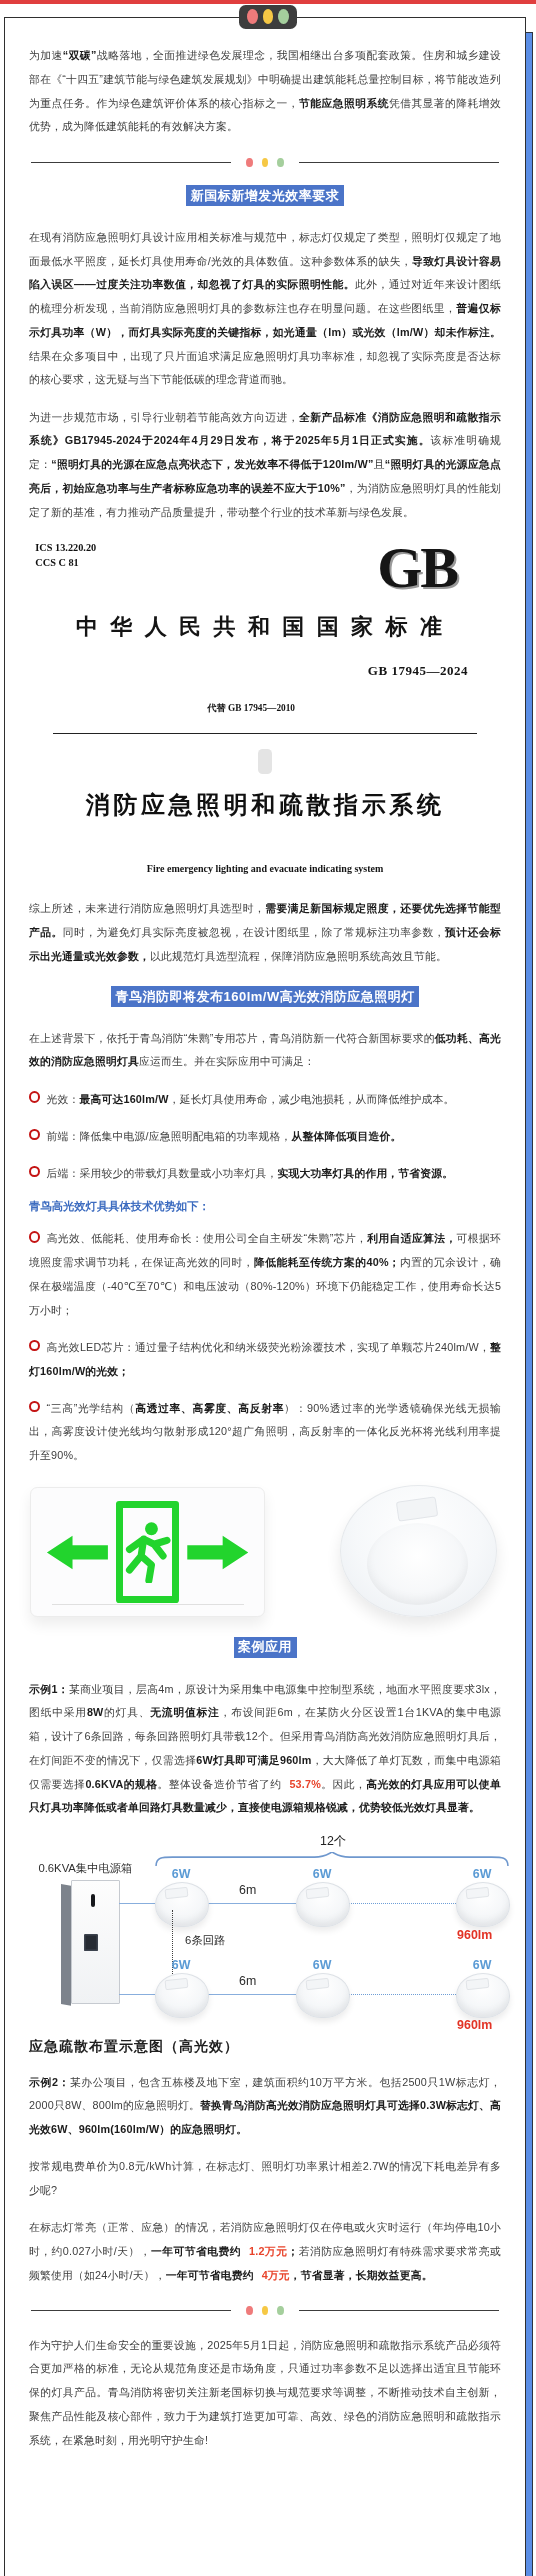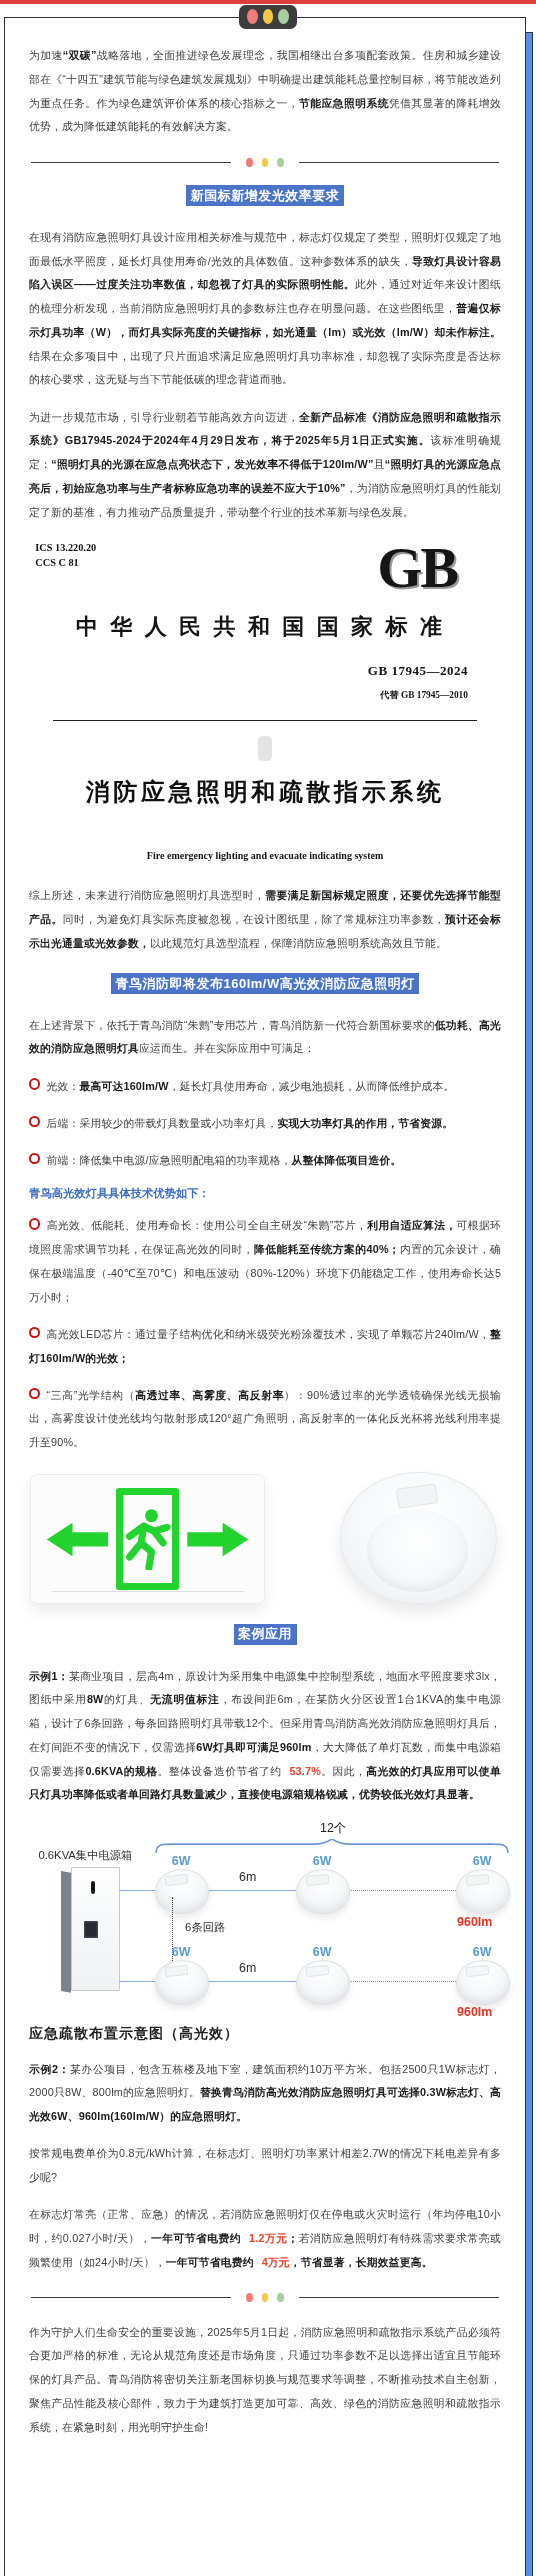--- a/index.html
+++ b/index.html
@@ -35,21 +35,21 @@
   .gb-ics{font-family:"Liberation Serif","DejaVu Serif",serif;font-weight:700;font-size:10.3px;
           color:#111;line-height:1.5;}
   .gb-logo{font-family:"Liberation Serif","DejaVu Serif",serif;font-weight:900;font-size:58px;
            line-height:.95;color:#161616;letter-spacing:-2.1px;margin-right:36px;
            text-shadow:2.1px 1.5px 0 #9a9a9a;}
   .gb-nation{font-family:"Liberation Serif","DejaVu Serif",serif;font-weight:700;font-size:22px;
              color:#141414;text-align:center;letter-spacing:12.4px;margin:17.5px 0 20.6px;white-space:nowrap;}
   .gb-code{font-family:"Liberation Serif","DejaVu Serif",serif;color:#141414;text-align:right;
            padding-right:28px;}
   .gb-code .code-main{font-size:13px;font-weight:700;letter-spacing:0.5px;}
-  .gb-code .gb-rep{font-size:9.3px;font-weight:700;margin-top:10px;}
+  .gb-code .gb-rep{font-size:9.3px;font-weight:700;margin-top:23px;text-align:center;}
   .gb-rule{border:none;border-top:1px solid #222;margin:18.5px 18.5px 0;}
   .gb-blob{width:13.4px;height:25px;background:#e4e4e4;border-radius:4.6px;margin:14.4px auto 15.5px;}
   .gb-title{font-size:24px;font-weight:700;color:#101010;text-align:center;letter-spacing:3.6px;margin:3.1px 0 17.5px;}
   .gb-sub{font-family:"Liberation Serif","DejaVu Serif",serif;font-weight:700;font-size:10px;
           color:#141414;text-align:center;margin-bottom:23px;margin-top:42px;}
   
   .products{display:flex;justify-content:space-between;align-items:center;margin:17.5px 1px 5.2px;}
   .exit-sign{width:233px;height:128px;background:#fcfcfd;border:0.5px solid #ececec;border-radius:7.2px;
              box-shadow:0 7.2px 13.4px rgba(0,0,0,.07);display:flex;align-items:center;justify-content:center;
              gap:8.2px;position:relative;}
@@ -150,22 +150,22 @@
 
     <p class="para"><span>综上所述，未来进行消防应急照明灯具选型时，</span><span class="seg-b">需要满足新国标规定照度，还要优先选择节能型产品。</span><span>同时，为避免灯具实际亮度被忽视，在设计图纸里，除了常规标注功率参数，</span><span class="seg-b">预计还会标示出光通量或光效参数，</span><span>以此规范灯具选型流程，保障消防应急照明系统高效且节能。</span></p>
 
     <div class="h-wrap">
       <span class="hl">青鸟消防即将发布160lm/W高光效消防应急照明灯</span>
     </div>
 
     <p class="para"><span>在上述背景下，依托于青鸟消防“朱鹮”专用芯片，青鸟消防新一代符合新国标要求的</span><span class="seg-b">低功耗、高光效的消防应急照明灯具</span><span>应运而生。并在实际应用中可满足：</span></p>
 
     <p class="bullet"><span class="ring"></span><span><span>光效：</span><span class="seg-b">最高可达160lm/W</span><span>，延长灯具使用寿命，减少电池损耗，从而降低维护成本。</span></span></p>
+    <p class="bullet"><span class="ring"></span><span><span>前端：降低集中电源/应急照明配电箱的功率规格，</span><span class="seg-b">从整体降低项目造价。</span></span></p>
     <p class="bullet"><span class="ring"></span><span><span>后端：采用较少的带载灯具数量或小功率灯具，</span><span class="seg-b">实现大功率灯具的作用，节省资源。</span></span></p>
-    <p class="bullet"><span class="ring"></span><span><span>前端：降低集中电源/应急照明配电箱的功率规格，</span><span class="seg-b">从整体降低项目造价。</span></span></p>
 
     <p class="lead-blue">青鸟高光效灯具具体技术优势如下：</p>
 
     <p class="bullet"><span class="ring"></span><span><span>高光效、低能耗、使用寿命长：使用公司全自主研发“朱鹮”芯片，</span><span class="seg-b">利用自适应算法，</span><span>可根据环境照度需求调节功耗，在保证高光效的同时，</span><span class="seg-b">降低能耗至传统方案的40%；</span><span>内置的冗余设计，确保在极端温度（-40℃至70℃）和电压波动（80%-120%）环境下仍能稳定工作，使用寿命长达5万小时；</span></span></p>
     <p class="bullet"><span class="ring"></span><span><span>高光效LED芯片：通过量子结构优化和纳米级荧光粉涂覆技术，实现了单颗芯片240lm/W，</span><span class="seg-b">整灯160lm/W的光效；</span></span></p>
     <p class="bullet"><span class="ring"></span><span><span>“三高”光学结构（</span><span class="seg-b">高透过率、高雾度、高反射率</span><span>）：90%透过率的光学透镜确保光线无损输出，高雾度设计使光线均匀散射形成120°超广角照明，高反射率的一体化反光杯将光线利用率提升至90%。</span></span></p>
 
     <div class="products">
       <div class="exit-sign">
         <div class="arr left"></div>

